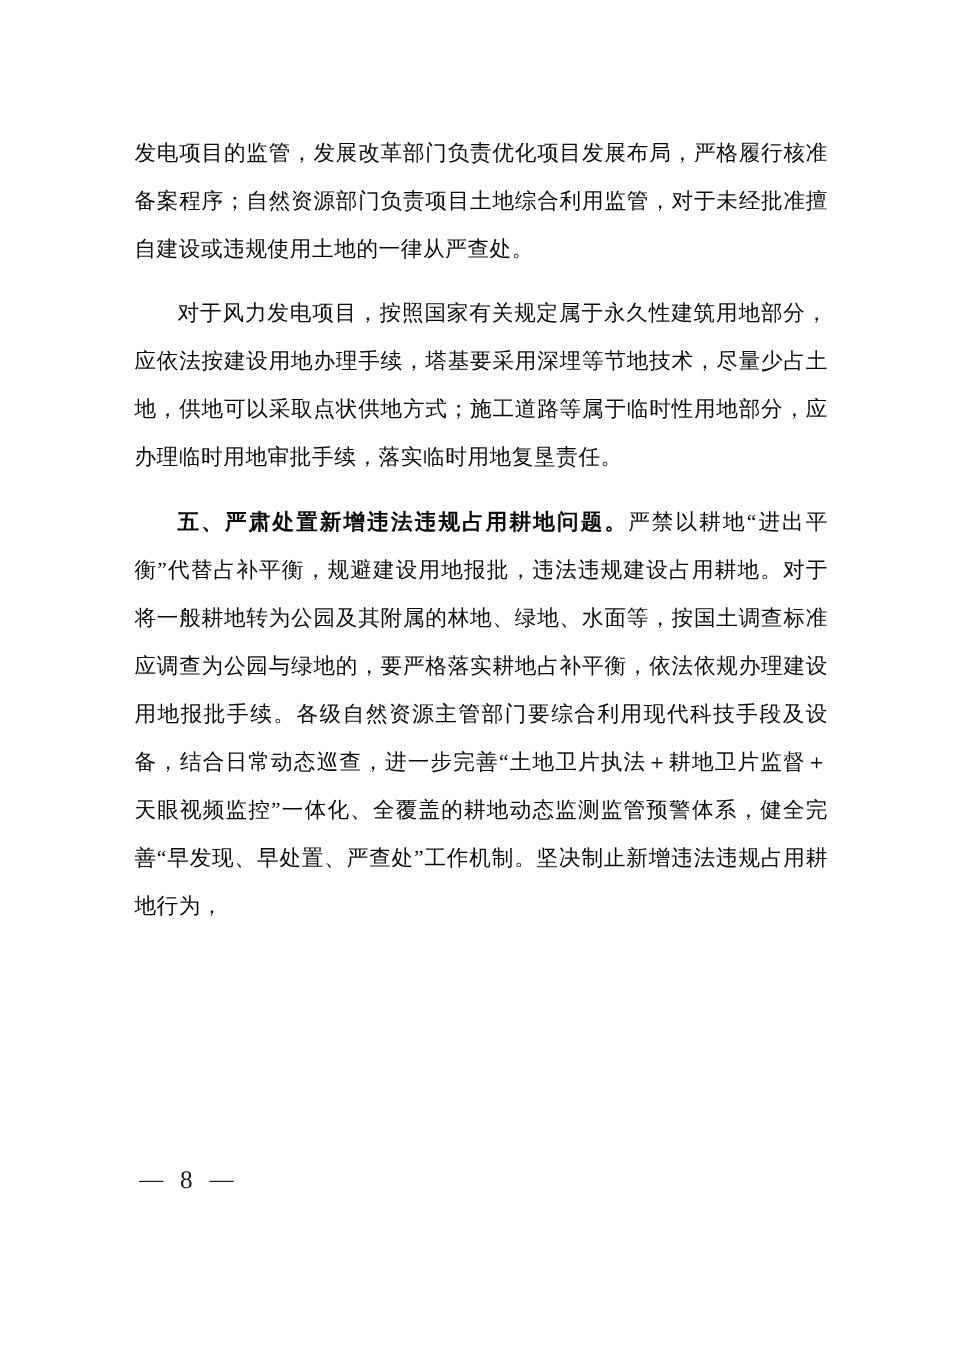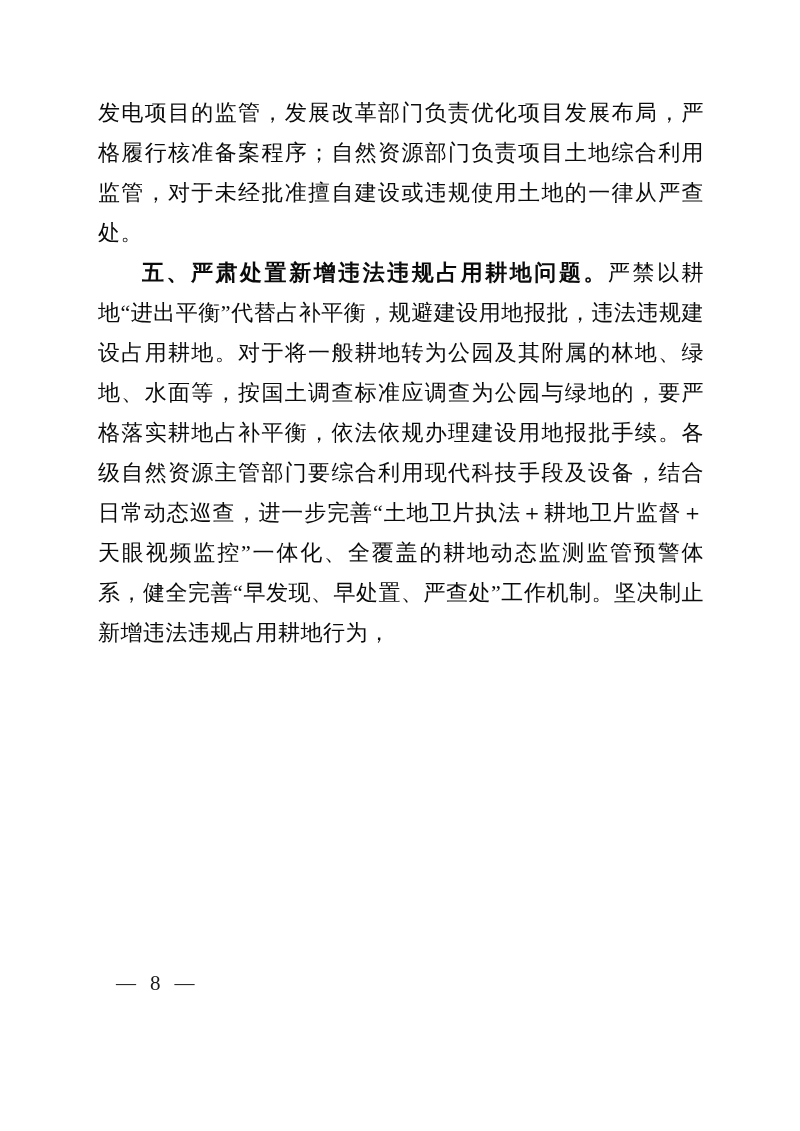--- a/index.html
+++ b/index.html
@@ -18,23 +18,23 @@
     inset: 0;
     background: #ffffff;
   }
   .content {
     position: absolute;
     left: 98px;
     top: 93px;
     width: 606px;
   }
   .para {
-    margin: 0;
+    margin: 14px;
     font-family: "Liberation Serif", "DejaVu Serif", serif;
-    font-size: 22px;
+    font-size: 18px;
     line-height: 40px;
     color: #0b0b0b;
     text-align: justify;
     letter-spacing: 0.5px;
   }
   .indent {
     text-indent: 2em;
   }
   .lead {
     font-weight: 700;
@@ -57,20 +57,21 @@
 </style>
 </head>
 <body>
 
 <div class="page">
 
   <div class="content">
     <p class="para">发电项目的监管，发展改革部门负责优化项目发展布局，严格履行核准备案程序；自然资源部门负责项目土地综合利用监管，对于未经批准擅自建设或违规使用土地的一律从严查处。</p>
 
 
+    <p class="para indent">对于风力发电项目，按照国家有关规定属于永久性建筑用地部分，应依法按建设用地办理手续，塔基要采用深埋等节地技术，尽量少占土地，供地可以采取点状供地方式；施工道路等属于临时性用地部分，应办理临时用地审批手续，落实临时用地复垦责任。</p>
 
     <p class="para indent"><span class="lead">五、严肃处置新增违法违规占用耕地问题。</span><span>严禁以耕地“进出平衡”代替占补平衡，规避建设用地报批，违法违规建设占用耕地。对于将一般耕地转为公园及其附属的林地、绿地、水面等，按国土调查标准应调查为公园与绿地的，要严格落实耕地占补平衡，依法依规办理建设用地报批手续。各级自然资源主管部门要综合利用现代科技手段及设备，结合日常动态巡查，进一步完善“土地卫片执法＋耕地卫片监督＋天眼视频监控”一体化、全覆盖的耕地动态监测监管预警体系，健全完善“早发现、早处置、严查处”工作机制。坚决制止新增违法违规占用耕地行为，</span></p>
   </div>
 
   <div class="footer">
     <span>—</span>
     <span class="num">8</span>
     <span>—</span>
   </div>
 

